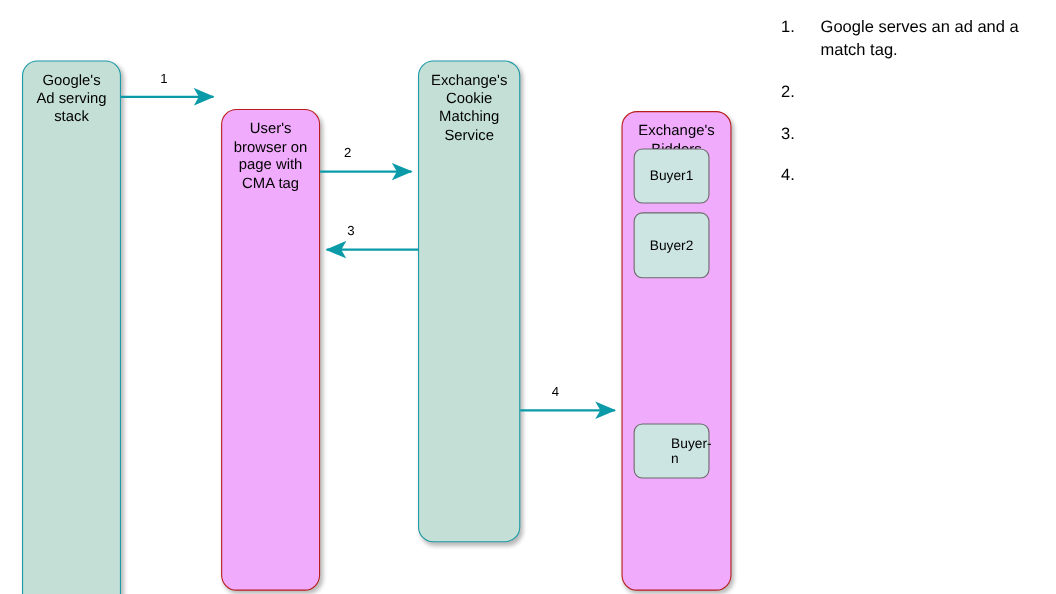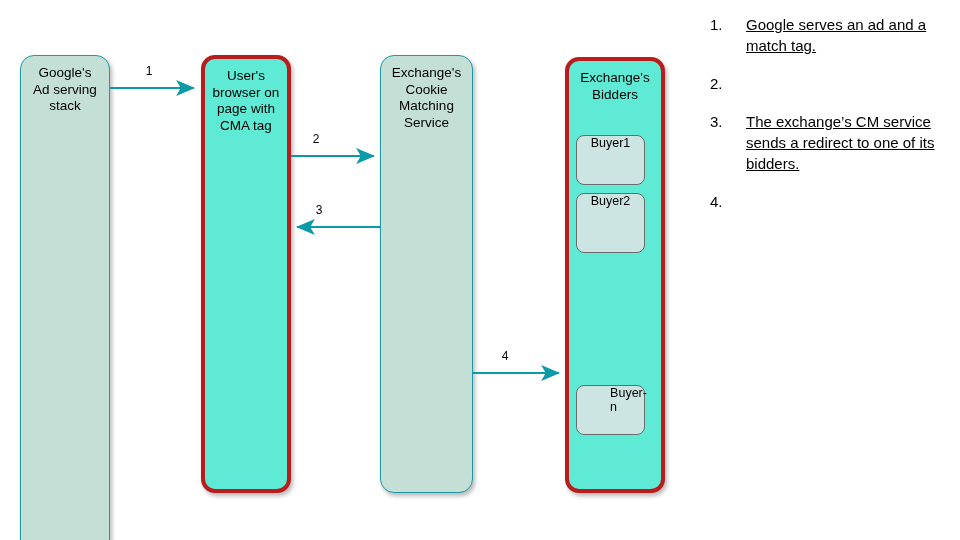--- a/index.html
+++ b/index.html
@@ -26,38 +26,40 @@
     line-height: 16.5px;
     color: #000000;
     padding-top: 9px;
     box-shadow: 2px 3px 4px rgba(0,0,0,0.28);
   }
   .column-box.green {
     background: #c4e0d6;
     border: 1px solid #1c9aa6;
   }
   .column-box.blue {
-    background: #5eead4;
-    border: 4px solid #b91c1c;
+    background: #f0abfc;
+    border: 1px solid #b91c1c;
+    margin-top: 44px;
   }
   .column-title {
     display: block;
     white-space: pre-line;
   }
 
   
   .buyer-box {
     position: absolute;
     box-sizing: border-box;
     background: #cce5e2;
     border: 1px solid #6b6b6b;
     border-radius: 8px;
     font-size: 12.5px;
     color: #000000;
     display: flex;
+    align-items: center;
     justify-content: center;
   }
 
   
   .arrow-svg {
     position: absolute;
     left: 0;
     top: 0;
     width: 960px;
     height: 540px;
@@ -86,21 +88,20 @@
     flex: 0 0 36px;
     font-size: 15px;
     line-height: 21px;
     color: #000000;
   }
   .legend-text {
     flex: 1;
     font-size: 15px;
     line-height: 21px;
     color: #000000;
-    text-decoration: underline;
   }
 </style>
 </head>
 <body>
 
 <div id="canvas">
 
   <div class="column-box green" style="left:20px; top:55px; width:90px; height:512px;">
     <span class="column-title">Google's
 Ad serving
@@ -171,20 +172,19 @@
   <div id="legend">
     <div class="legend-item">
       <div class="legend-num">1.</div>
       <div class="legend-text">Google serves an ad and a match tag.</div>
     </div>
     <div class="legend-item">
       <div class="legend-num">2.</div>
     </div>
     <div class="legend-item">
       <div class="legend-num">3.</div>
-      <div class="legend-text">The exchange’s CM service sends a redirect to one of its bidders.</div>
     </div>
     <div class="legend-item">
       <div class="legend-num">4.</div>
     </div>
   </div>
 
 </div>
 
 </body></html>

